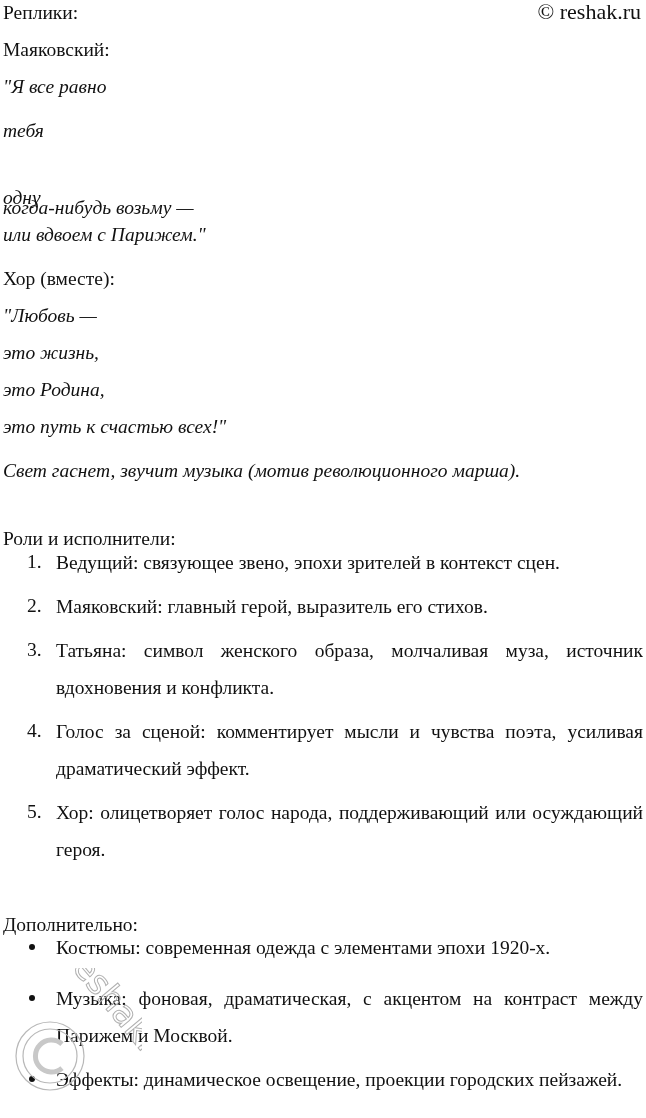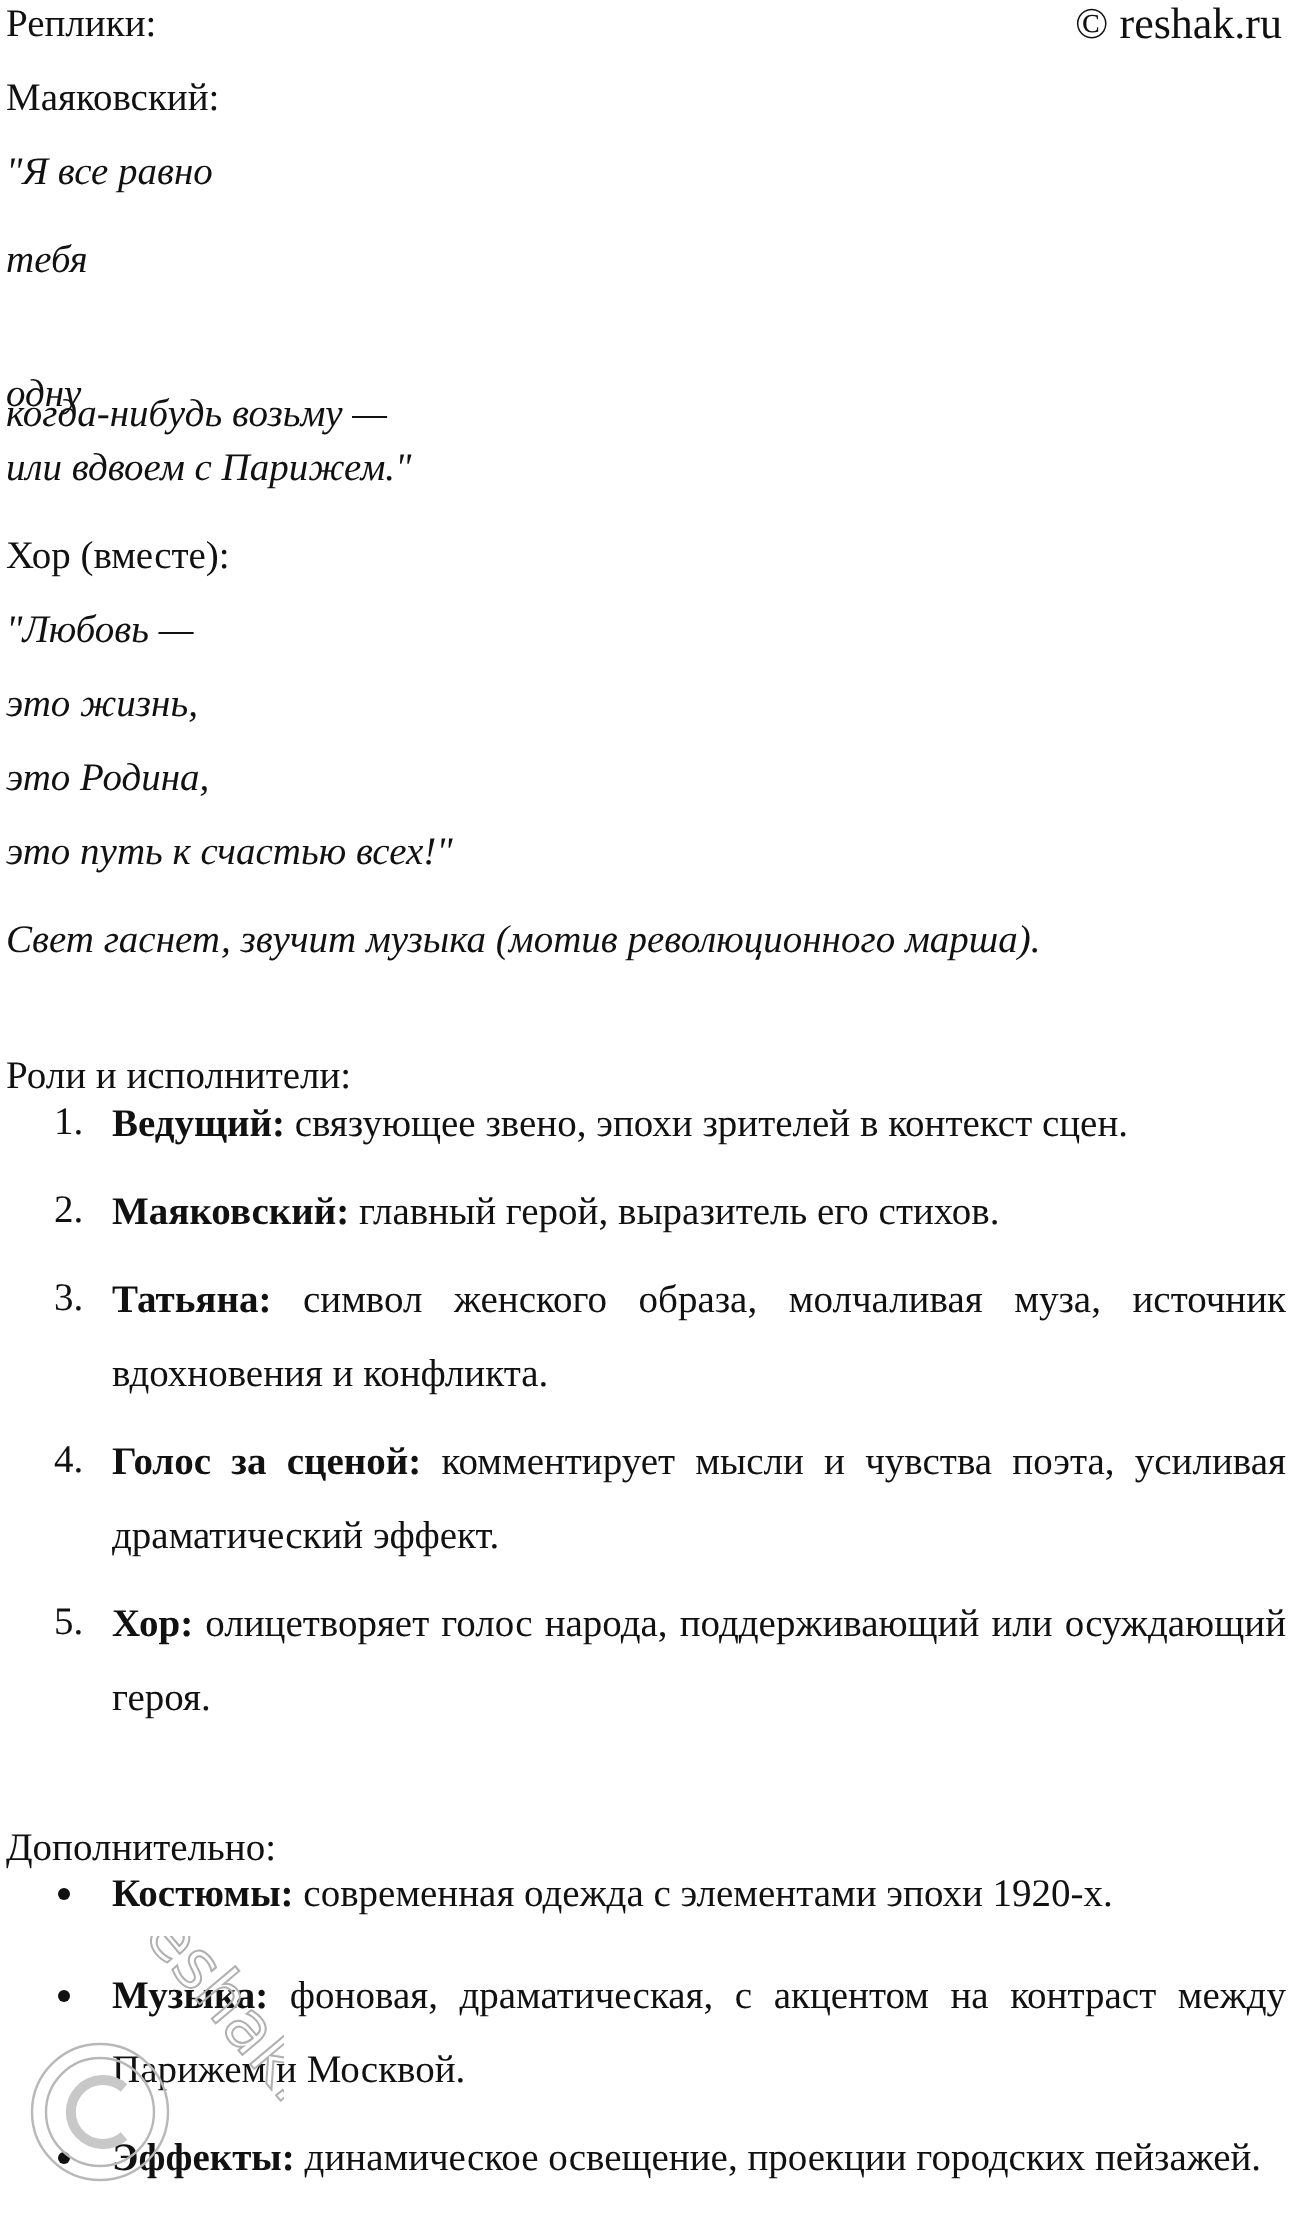--- a/index.html
+++ b/index.html
@@ -52,21 +52,21 @@
     }
     .item-text {
       position: absolute;
       left: 56px;
       width: 587px;
       line-height: 37px;
       text-align: justify;
       text-align-last: left;
       top: -6px;
     }
-    .item-text .term { font-weight: bold; }
+    .item-text .term { font-weight: normal; }
     .watermark {
       position: absolute;
       left: 2px;
       top: 968px;
       width: 140px;
       height: 140px;
       pointer-events: none;
     }
   </style>
 </head>

